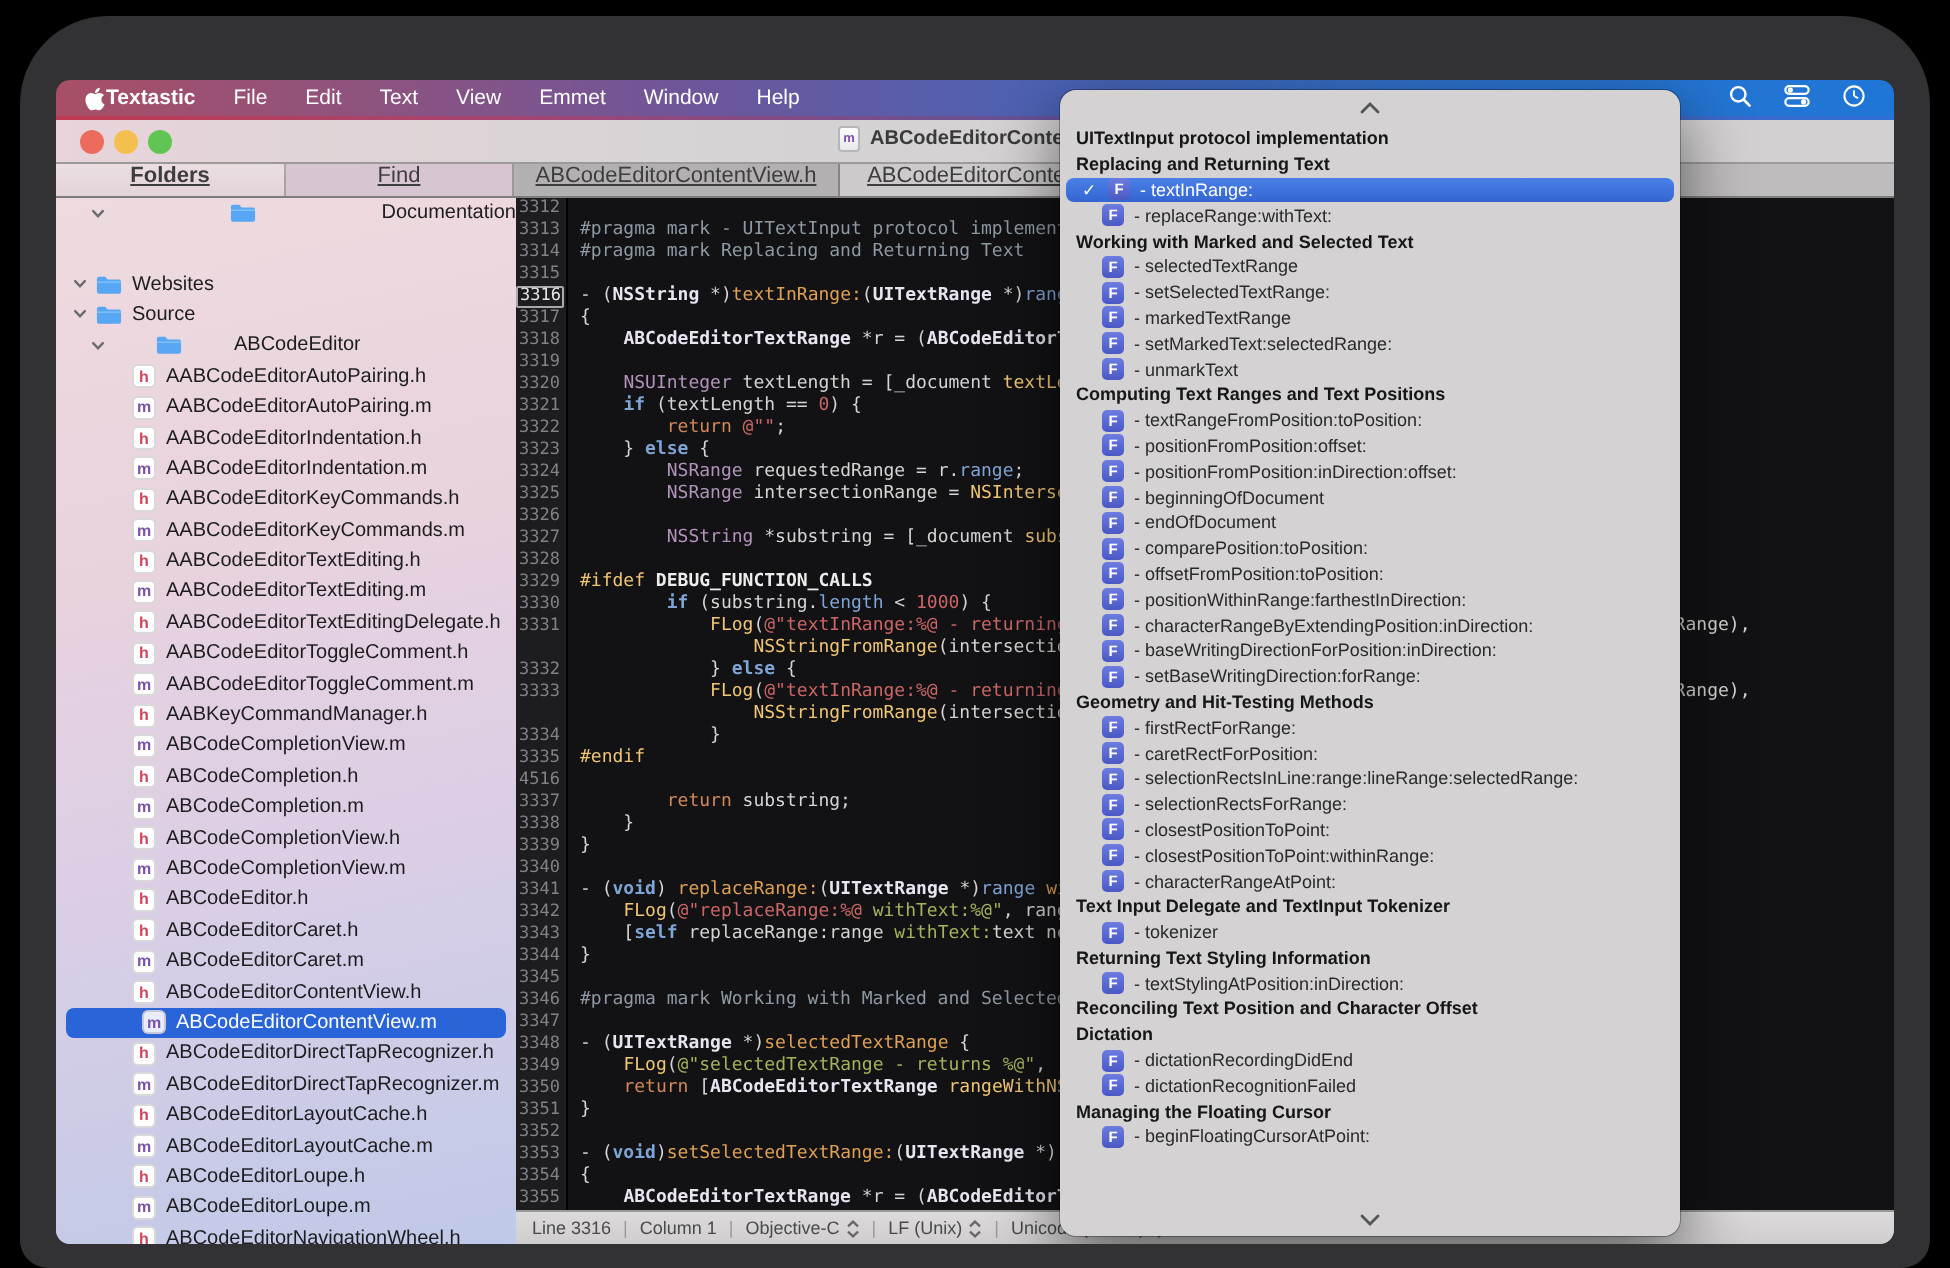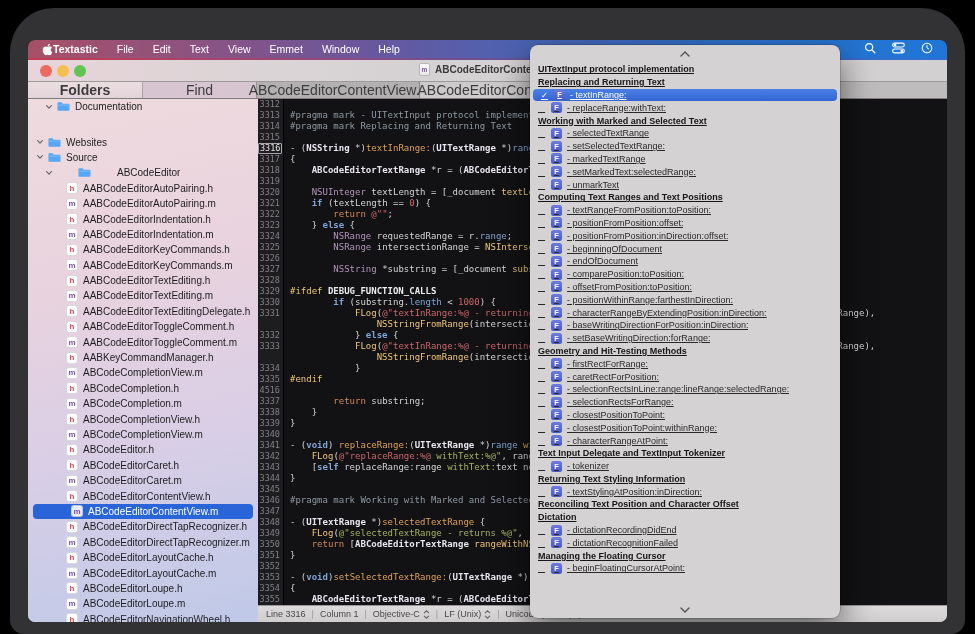--- a/index.html
+++ b/index.html
@@ -28,22 +28,22 @@
   .tl{position:absolute;top:5px;width:12px;height:12px;border-radius:50%;}
   .tl.red{left:12px;background:#ed6a5e;}
   .tl.yellow{left:29px;background:#f5bf4f;}
   .tl.green{left:46px;background:#61c554;}
   .wintitle{position:absolute;left:391px;top:3px;display:flex;align-items:center;gap:5px;
     font-size:10px;font-weight:bold;color:#3a3a3a;}
   .doc-ico{width:11px;height:13px;background:linear-gradient(#fdfdfd,#e8e8ea);border:1px solid #b7b7ba;
     border-radius:2px;box-sizing:border-box;font-size:6.5px;color:#7b52a8;display:flex;align-items:center;justify-content:center;font-weight:bold;}
 
   .tabbar{height:17px;flex:none;display:flex;background:#b5b3b4;border-bottom:1px solid #7e7c7d;box-sizing:border-box;}
-  .tab{display:flex;align-items:center;justify-content:center;font-size:14px;color:#3d3d3d;
-    border-right:1px solid rgba(0,0,0,.25);box-sizing:border-box;}
+  .tab{display:flex;justify-content:center;font-size:11px;color:#3d3d3d;
+    border-right:1px solid rgba(0,0,0,.25);box-sizing:border-box;text-decoration:underline;}
   .tab.folders{width:115px;background:linear-gradient(#ebdee1,#e2d3d8);font-weight:bold;}
   .tab.find{width:114px;background:#d8c5d2;}
   .tab.etab1{width:163px;background:#b2b0b1;}
   .tab.etab2{width:146px;background:#cccacb;}
   .tab-fill{flex:1;background:#bebcbd;}
 
   .main{flex:1;display:flex;min-height:0;}
 
   
   .sidebar{width:230px;flex:none;overflow:hidden;
@@ -90,21 +90,21 @@
     border-radius:0 0 7px 0;}
   .sb-item{display:flex;align-items:center;gap:3px;white-space:nowrap;}
   .sb-sep{color:#9a9a9a;margin:0 6px;}
 
   
   .popover{position:absolute;left:502px;top:5px;width:310px;height:573px;background:#d4d2d3;
     border-radius:8px;box-shadow:0 12px 34px rgba(0,0,0,.55),0 0 0 0.5px rgba(0,0,0,.3);
     overflow:hidden;display:flex;flex-direction:column;z-index:10;}
   .pop-scroll{height:17px;flex:none;display:flex;align-items:center;justify-content:center;}
   .pop-body{flex:1;overflow:hidden;padding-top:1px;}
-  .prow{height:12.8px;display:flex;align-items:center;font-size:9px;color:#2a2a2a;text-decoration:underline;}
+  .prow{height:12.8px;display:flex;align-items:center;font-size:9px;color:#2a2a2a;}
   .prow.hdr{font-weight:bold;color:#161616;padding-left:8px;}
   .prow.itm{padding-left:8px;}
   .prow .chk{width:13px;flex:none;font-size:8.5px;color:transparent;}
   .prow.sel{background:linear-gradient(#4a80e6,#3465d2);border-radius:4px;margin:0 3px;color:#fff;}
   .prow.sel .chk{color:#fff;}
   .ficon{width:11px;height:11px;border-radius:2.5px;background:linear-gradient(#6d7ce0,#4a58c4);
     color:#fff;font-size:7.5px;font-weight:bold;display:flex;align-items:center;justify-content:center;
     margin-right:5px;flex:none;}
   .plabel{white-space:nowrap;overflow:hidden;}
 </style>
@@ -179,21 +179,21 @@
           <span>ABCodeEditorContentView.h</span>
         </div>
       <div class="tab etab2">
           <span>ABCodeEditorContentVi</span>
         </div>
       <div class="tab-fill"></div>
     </div>
 
     <div class="main">
       <div class="sidebar" id="sidebar">
-          <div class="srow" style="padding-left: 16px;">
+          <div class="srow" style="padding-left: 16px; justify-content: space-between;">
             <span class="chev">
               <svg width="8" height="8" viewBox="0 0 10 10">
                 <path d="M2 3.2 L5 6.4 L8 3.2" stroke="#6b6b70" stroke-width="1.5" fill="none" stroke-linecap="round"></path>
               </svg>
             </span>
             <span class="fico">
               <svg width="13" height="11" viewBox="0 0 14 11">
                 <path d="M0.5 2.2 Q0.5 1 1.7 1 H5 L6.2 2.6 H12.3 Q13.5 2.6 13.5 3.8 V9 Q13.5 10.2 12.3 10.2 H1.7 Q0.5 10.2 0.5 9 Z" fill="#57a7f4"></path>
                 <path d="M0.5 3.6 H13.5 V4.4 H0.5 Z" fill="#83c0f8"></path>
               </svg>

